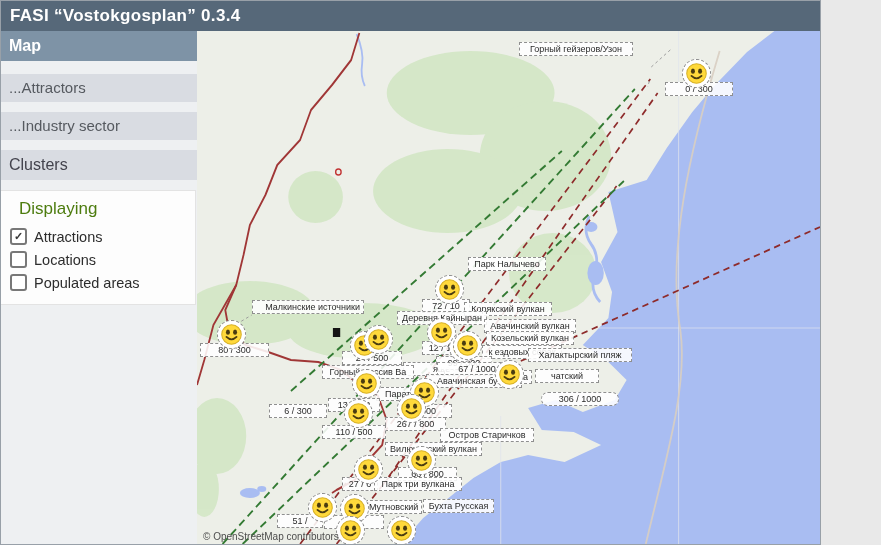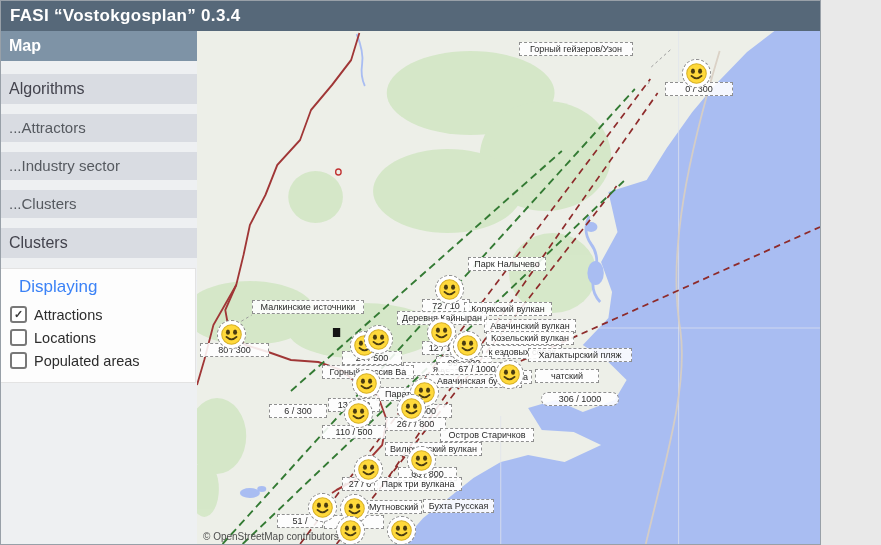--- a/index.html
+++ b/index.html
@@ -9,21 +9,21 @@
         color:#fff;font-weight:bold;font-size:17px;line-height:30px;padding-left:9px;
         box-sizing:border-box;letter-spacing:.3px;}
   .sidebar{position:absolute;left:0;top:30px;width:196px;bottom:0;background:#eef0f2;}
   .side-item{height:30px;line-height:30px;padding-left:8px;background:#d9dce2;color:#4b4f58;
         font-size:16px;margin-bottom:10px;cursor:pointer;}
   .side-item.active{background:#7e93a6;color:#fff;font-weight:bold;margin-bottom:13px;}
   .side-item.header{color:#43434d;}
   .side-item.sub{font-size:15px;color:#55595f;height:28px;line-height:28px;}
   .panel{background:#fdfdfd;border:1px solid #e3e3e3;border-left:none;width:195px;
         box-sizing:border-box;padding:5px 0 10px 0;}
-  .panel-title{font-size:17px;color:#3b82f6;padding:3px 0 6px 18px;}
+  .panel-title{font-size:17px;color:#4d7c0f;padding:3px 0 6px 18px;}
   .cb-row{display:flex;align-items:center;gap:7px;padding:3px 0 3px 9px;font-size:14.5px;color:#2d2d2d;cursor:pointer;}
   .cb{width:13px;height:13px;border:2px solid #787878;border-radius:3px;background:#fff;flex:0 0 auto;}
   .cb.checked::after{content:"\2713";display:block;font-size:11px;font-weight:bold;color:#3a3a3a;
         line-height:13px;text-align:center;}
   .map{position:absolute;left:196px;top:30px;right:0;bottom:0;background:#edefe8;overflow:hidden;}
   .map svg.base{position:absolute;left:0;top:0;width:100%;height:100%;}
   .map-label{position:absolute;border:1px dashed #8f8f8f;background:rgba(255,255,255,.88);
         font-size:9px;color:#2b2b2b;padding:1px 3px;text-align:center;white-space:nowrap;
         z-index:4;box-sizing:border-box;}
   .marker{position:absolute;width:27px;height:27px;background:#fff;border:1px dashed #8a8a8a;
@@ -33,24 +33,22 @@
 </head>
 <body>
 
 <div class="page">
 
   <div class="titlebar">FASI “Vostokgosplan” 0.3.4</div>
 
   <div class="sidebar">
     <div>
         <div class="side-item active">Map</div>
-        <div class="side-item header">Algorithms</div>
         <div class="side-item sub">...Attractors</div>
         <div class="side-item sub">...Industry sector</div>
-        <div class="side-item sub">...Clusters</div>
         <div class="side-item header">Clusters</div>
       </div>
     <div class="panel">
       <div class="panel-title">Displaying</div>
       <div>
           <div class="cb-row">
             <span class="cb checked"></span>
             <span>Attractions</span>
           </div>
           <div class="cb-row">
@@ -121,21 +119,21 @@
 
       <g stroke="#9a9a9a" stroke-width="1" stroke-dasharray="3 3">
         <line x1="498" y1="36" x2="520" y2="18"></line>
         <line x1="496" y1="50" x2="494" y2="56"></line>
         <line x1="38" y1="296" x2="60" y2="284"></line>
       </g>
     </svg>
     <div class="attribution">© OpenStreetMap contributors</div>
   <div class="map-label" style="left: 322px; top: 11px; min-width: 114px;">Горный гейзеров/Узон</div>
       <div class="map-label" style="left: 468px; top: 51px; min-width: 68px;">0 / 300</div>
-      <div class="map-label" style="left: 55px; top: 269px; min-width: 112px;">Малкинские источники</div>
+      <div class="map-label" style="left: 55px; top: 269px; min-width: 112px; text-align: right;">Малкинские источники</div>
       <div class="map-label" style="left: 3px; top: 312px; min-width: 69px;">80 / 300</div>
       <div class="map-label" style="left: 271px; top: 226px; min-width: 78px;">Парк Налычево</div>
       <div class="map-label" style="left: 225px; top: 268px; min-width: 48px;">72 / 10</div>
       <div class="map-label" style="left: 267px; top: 271px; min-width: 88px; text-align: center;">Корякский вулкан</div>
       <div class="map-label" style="left: 200px; top: 280px; min-width: 90px;">Деревня Кайныран</div>
       <div class="map-label" style="left: 287px; top: 288px; min-width: 92px;">Авачинский вулкан</div>
       <div class="map-label" style="left: 289px; top: 300px; min-width: 88px;">Козельский вулкан</div>
       <div class="map-label" style="left: 225px; top: 310px; min-width: 36px;">12 / 1</div>
       <div class="map-label" style="left: 285px; top: 314px; min-width: 80px;">к ездовых собак</div>
       <div class="map-label" style="left: 331px; top: 317px; min-width: 104px;">Халактырский пляж</div>

